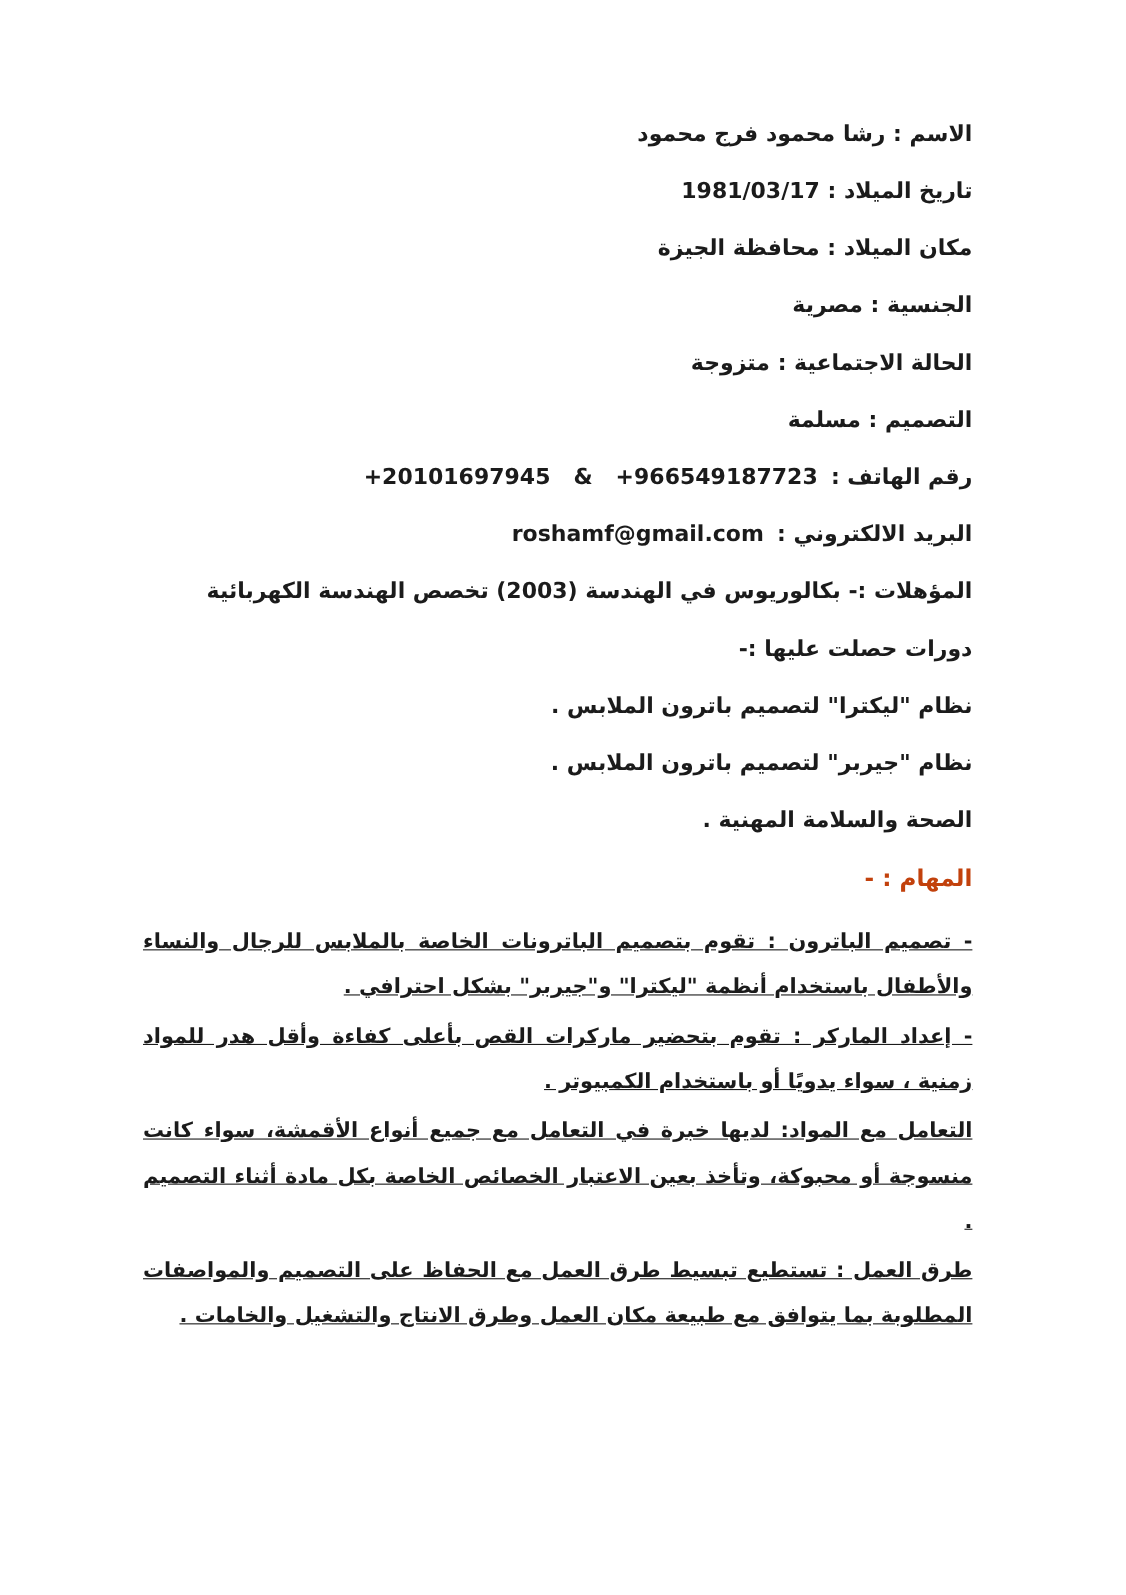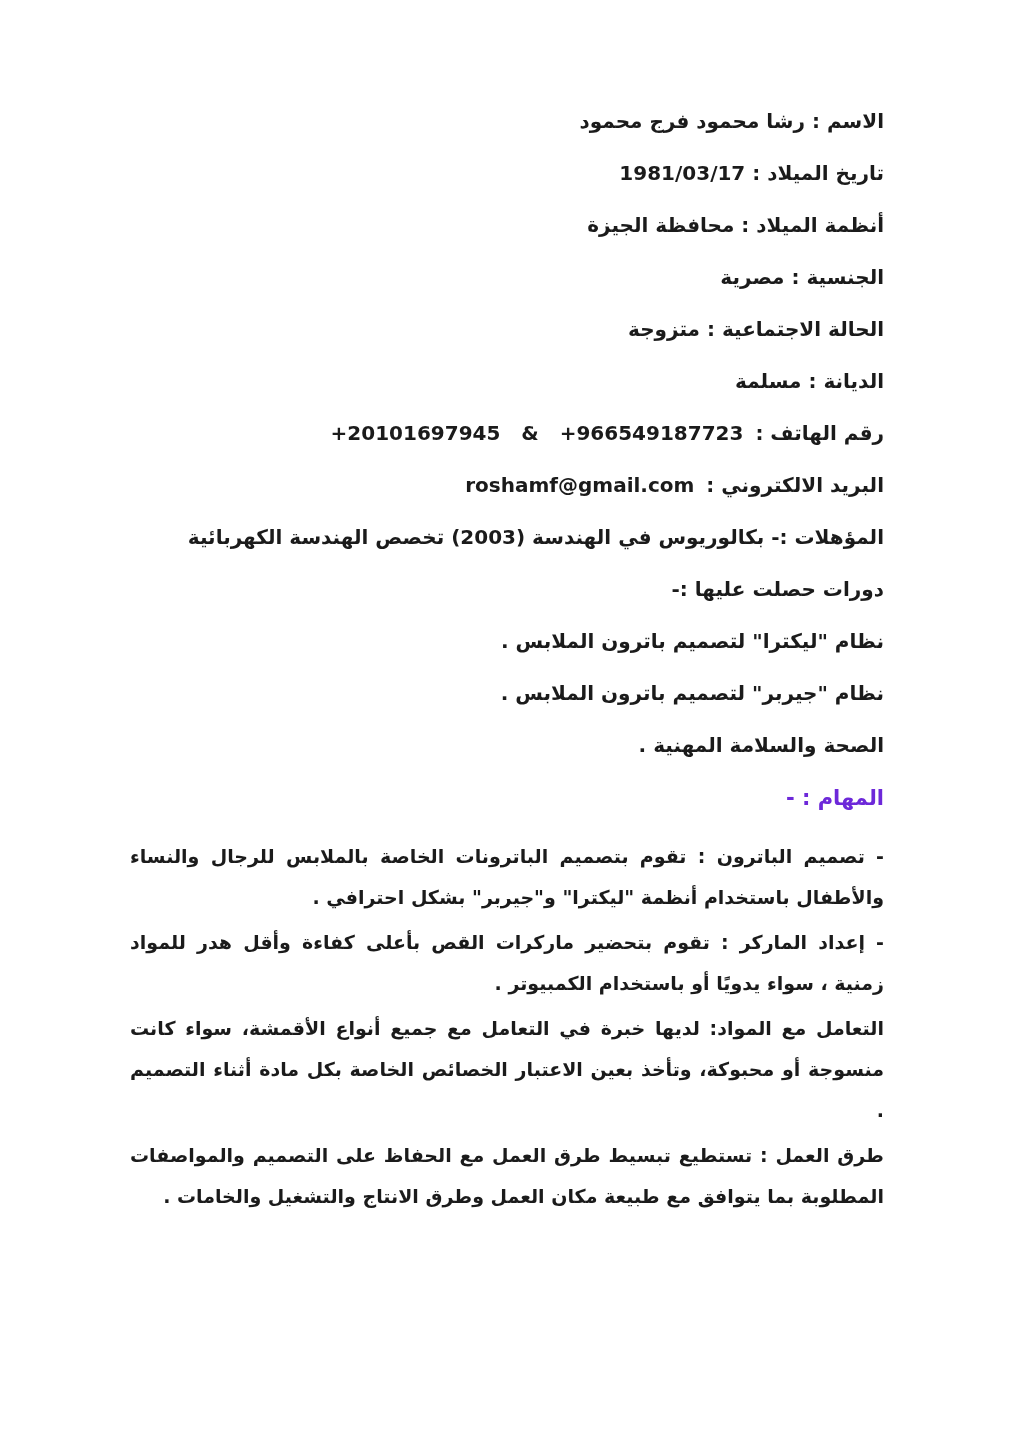--- a/index.html
+++ b/index.html
@@ -32,42 +32,43 @@
     direction: ltr;
     unicode-bidi: isolate;
     white-space: pre;
     margin-right: 5px;
     display: inline-block;
   }
   .section-heading {
     font-size: 21px;
     line-height: 28px;
     margin: 0 0 24px 0;
-    color: #6d28d9;
+    color: #c2410c;
     text-align: right;
   }
   .task-para {
     font-size: 19px;
     line-height: 41px;
     margin: 0 0 4px 0;
     text-align: justify;
     text-justify: inter-word;
+    text-decoration: underline;
   }
 </style>
 </head>
 <body>
 
 <div class="page">
 
   <div class="info-line">الاسم : رشا محمود فرج محمود</div>
   <div class="info-line">تاريخ الميلاد : 1981/03/17</div>
-  <div class="info-line">أنظمة الميلاد : محافظة الجيزة</div>
+  <div class="info-line">مكان الميلاد : محافظة الجيزة</div>
   <div class="info-line">الجنسية : مصرية</div>
   <div class="info-line">الحالة الاجتماعية : متزوجة</div>
-  <div class="info-line">الديانة : مسلمة</div>
+  <div class="info-line">التصميم : مسلمة</div>
 
   <div class="info-line">
     <span>رقم الهاتف :</span>
     <span class="ltr-value" dir="ltr">+20101697945   &amp;   +966549187723</span>
   </div>
 
   <div class="info-line">
     <span>البريد  الالكتروني :</span>
     <span class="ltr-value" dir="ltr">roshamf@gmail.com</span>
   </div>

